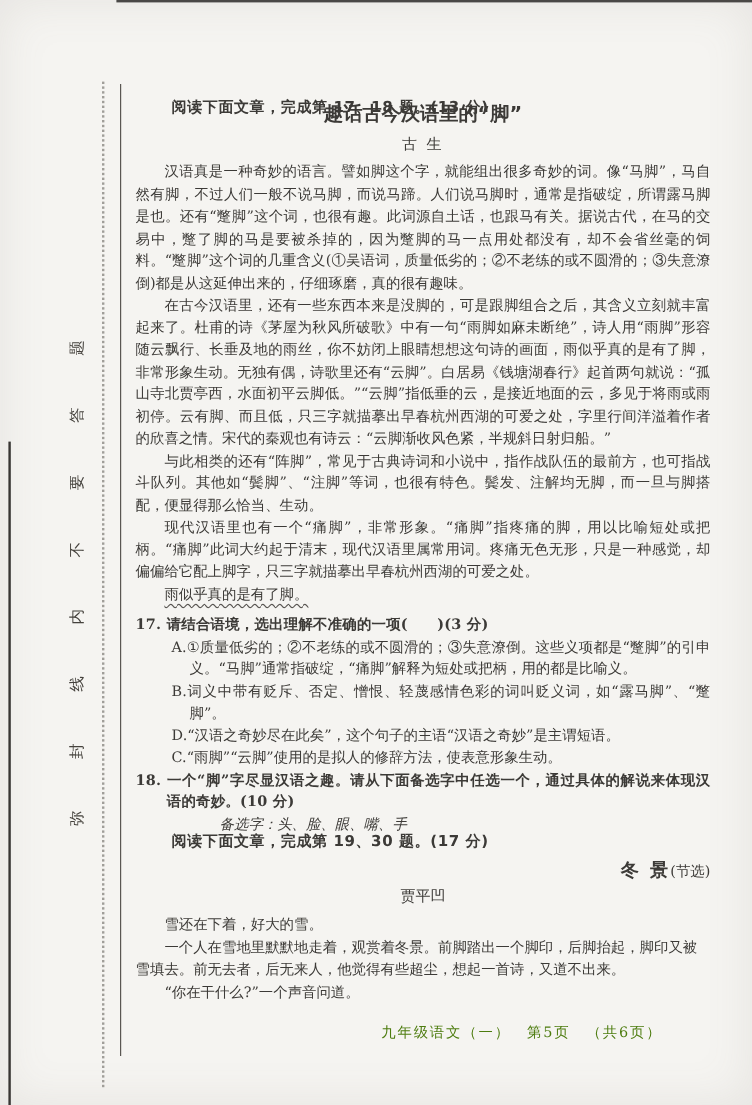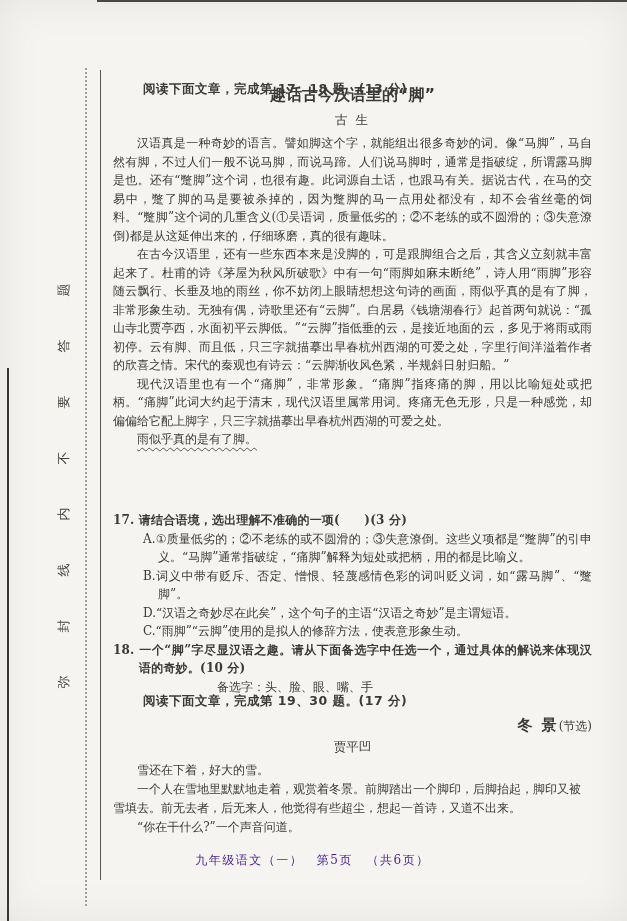--- a/index.html
+++ b/index.html
@@ -32,33 +32,33 @@
               font-weight:bold; font-size:16px; font-family:"DejaVu Sans", sans-serif; }
   .b-author1{ position:absolute; top:111px; left:0; width:100%; text-align:center; font-size:12.5px; letter-spacing:2px; }
 
   .b-essay  { position:absolute; top:134px; left:0; width:100%; text-align:justify; }
   .b-essay p { text-indent:2em; }
   .wavy { text-decoration:underline wavy #5a5753; text-decoration-thickness:1px; text-underline-offset:4px; }
 
   .b-questions { position:absolute; top:511px; left:0; width:100%; text-align:justify; }
   .q-stem { padding-left:26px; text-indent:-26px; font-weight:bold; letter-spacing:0.2px; }
   .option { margin-left:30px; padding-left:15px; text-indent:-15px; }
-  .choices { margin-left:104px; }
+  .choices { margin-left:70px;font-style:italic; }
 
   .b-sec2 { position:absolute; top:692px; left:0; width:100%; }
   .b-sec2 .instr { font-weight:bold; font-size:12.5px; font-family:"DejaVu Sans", sans-serif; margin-left:30px; letter-spacing:0.5px; }
   .t2 { text-align:right; margin-top:5px; }
   .t2 .main { font-weight:bold; font-size:15px; font-family:"DejaVu Sans", sans-serif; letter-spacing:2px; }
   .t2 .suffix { font-size:12px; }
   .a2 { text-align:center; margin-top:3px; font-size:12.5px; }
   .b-sec2 .body p { text-indent:2em; line-height:19px; }
   .b-sec2 .body { margin-top:4px; }
 
-  .b-footer { position:absolute; top:851px; left:-40px; width:100%; text-align:center;
-              font-size:12px; letter-spacing:1.5px; color:#4c1d95; }
+  .b-footer { position:absolute; top:851px; left:-40px; width:100%; text-align:right;
+              font-size:12px; letter-spacing:1.5px; color:#4d7c0f; }
 </style>
 </head>
 <body>
 
 <div class="page">
 
   <div class="topline"></div>
   <div class="leftline"></div>
   <div class="dotline"></div>
   <div class="solidline"></div>
@@ -76,20 +76,21 @@
 
   <div class="content">
 
     <div class="b-instr1">阅读下面文章，完成第 17、18 题。(13 分)</div>
     <div class="b-title1">趣话古今汉语里的“脚”</div>
     <div class="b-author1">古 生</div>
 
     <div class="b-essay">
       <p>汉语真是一种奇妙的语言。譬如脚这个字，就能组出很多奇妙的词。像“马脚”，马自然有脚，不过人们一般不说马脚，而说马蹄。人们说马脚时，通常是指破绽，所谓露马脚是也。还有“蹩脚”这个词，也很有趣。此词源自土话，也跟马有关。据说古代，在马的交易中，蹩了脚的马是要被杀掉的，因为蹩脚的马一点用处都没有，却不会省丝毫的饲料。“蹩脚”这个词的几重含义(①吴语词，质量低劣的；②不老练的或不圆滑的；③失意潦倒)都是从这延伸出来的，仔细琢磨，真的很有趣味。</p>
       <p>在古今汉语里，还有一些东西本来是没脚的，可是跟脚组合之后，其含义立刻就丰富起来了。杜甫的诗《茅屋为秋风所破歌》中有一句“雨脚如麻未断绝”，诗人用“雨脚”形容随云飘行、长垂及地的雨丝，你不妨闭上眼睛想想这句诗的画面，雨似乎真的是有了脚，非常形象生动。无独有偶，诗歌里还有“云脚”。白居易《钱塘湖春行》起首两句就说：“孤山寺北贾亭西，水面初平云脚低。”“云脚”指低垂的云，是接近地面的云，多见于将雨或雨初停。云有脚、而且低，只三字就描摹出早春杭州西湖的可爱之处，字里行间洋溢着作者的欣喜之情。宋代的秦观也有诗云：“云脚渐收风色紧，半规斜日射归船。”</p>
+      <p>与此相类的还有“阵脚”，常见于古典诗词和小说中，指作战队伍的最前方，也可指战斗队列。其他如“鬓脚”、“注脚”等词，也很有特色。鬓发、注解均无脚，而一旦与脚搭配，便显得那么恰当、生动。</p>
       <p>现代汉语里也有一个“痛脚”，非常形象。“痛脚”指疼痛的脚，用以比喻短处或把柄。“痛脚”此词大约起于清末，现代汉语里属常用词。疼痛无色无形，只是一种感觉，却偏偏给它配上脚字，只三字就描摹出早春杭州西湖的可爱之处。</p>
       <p><span class="wavy">雨似乎真的是有了脚。</span></p>
     </div>
 
     <div class="b-questions">
       <div class="q-stem">17. 请结合语境，选出理解不准确的一项(　　)(3 分)</div>
       <div class="option">A.①质量低劣的；②不老练的或不圆滑的；③失意潦倒。这些义项都是“蹩脚”的引申义。“马脚”通常指破绽，“痛脚”解释为短处或把柄，用的都是比喻义。</div>
       <div class="option">B.词义中带有贬斥、否定、憎恨、轻蔑感情色彩的词叫贬义词，如“露马脚”、“蹩脚”。</div>
       <div class="option">D.“汉语之奇妙尽在此矣”，这个句子的主语“汉语之奇妙”是主谓短语。</div>
       <div class="option">C.“雨脚”“云脚”使用的是拟人的修辞方法，使表意形象生动。</div>

